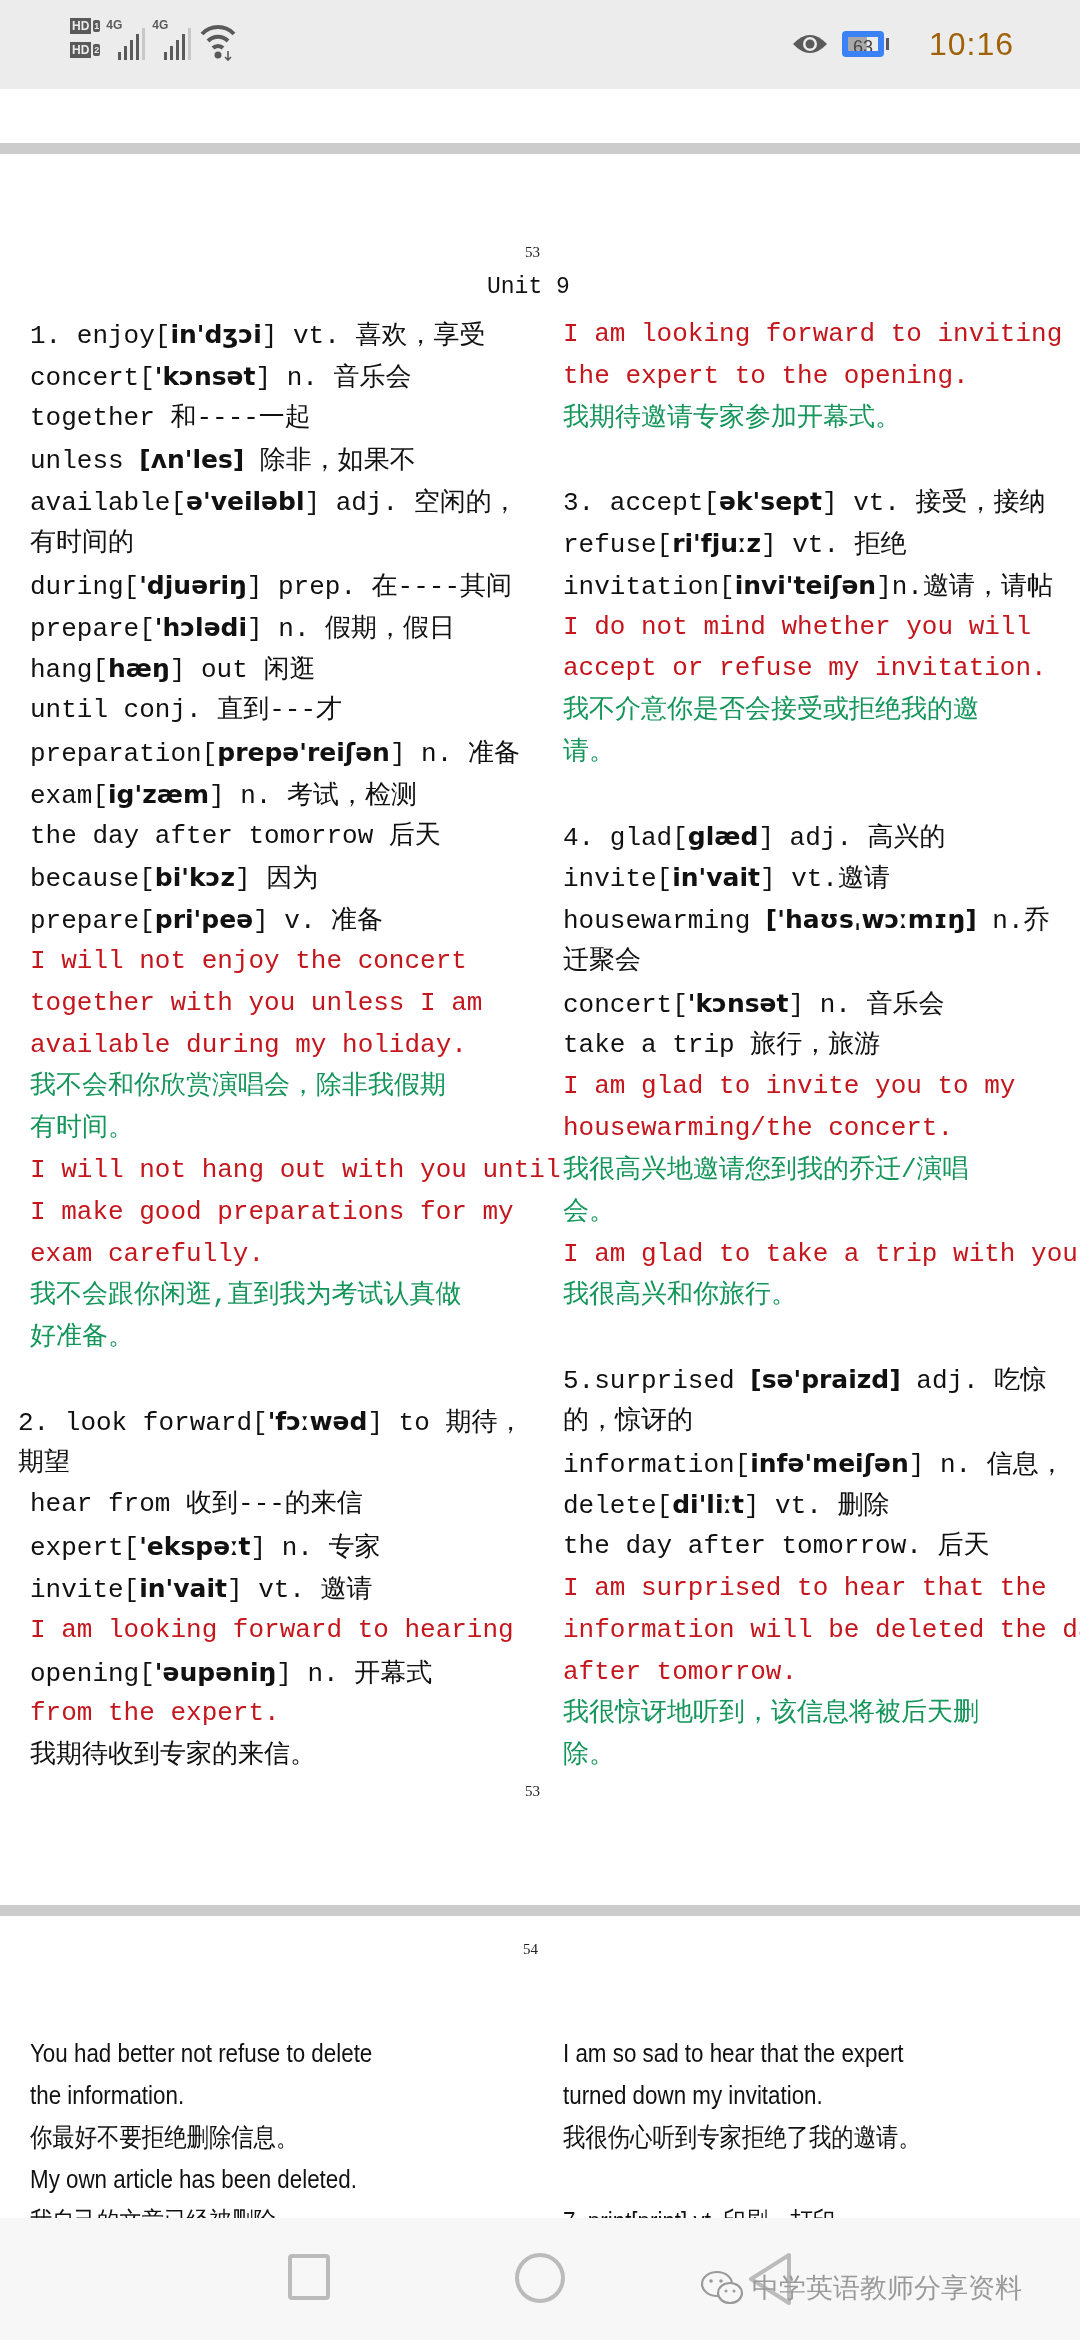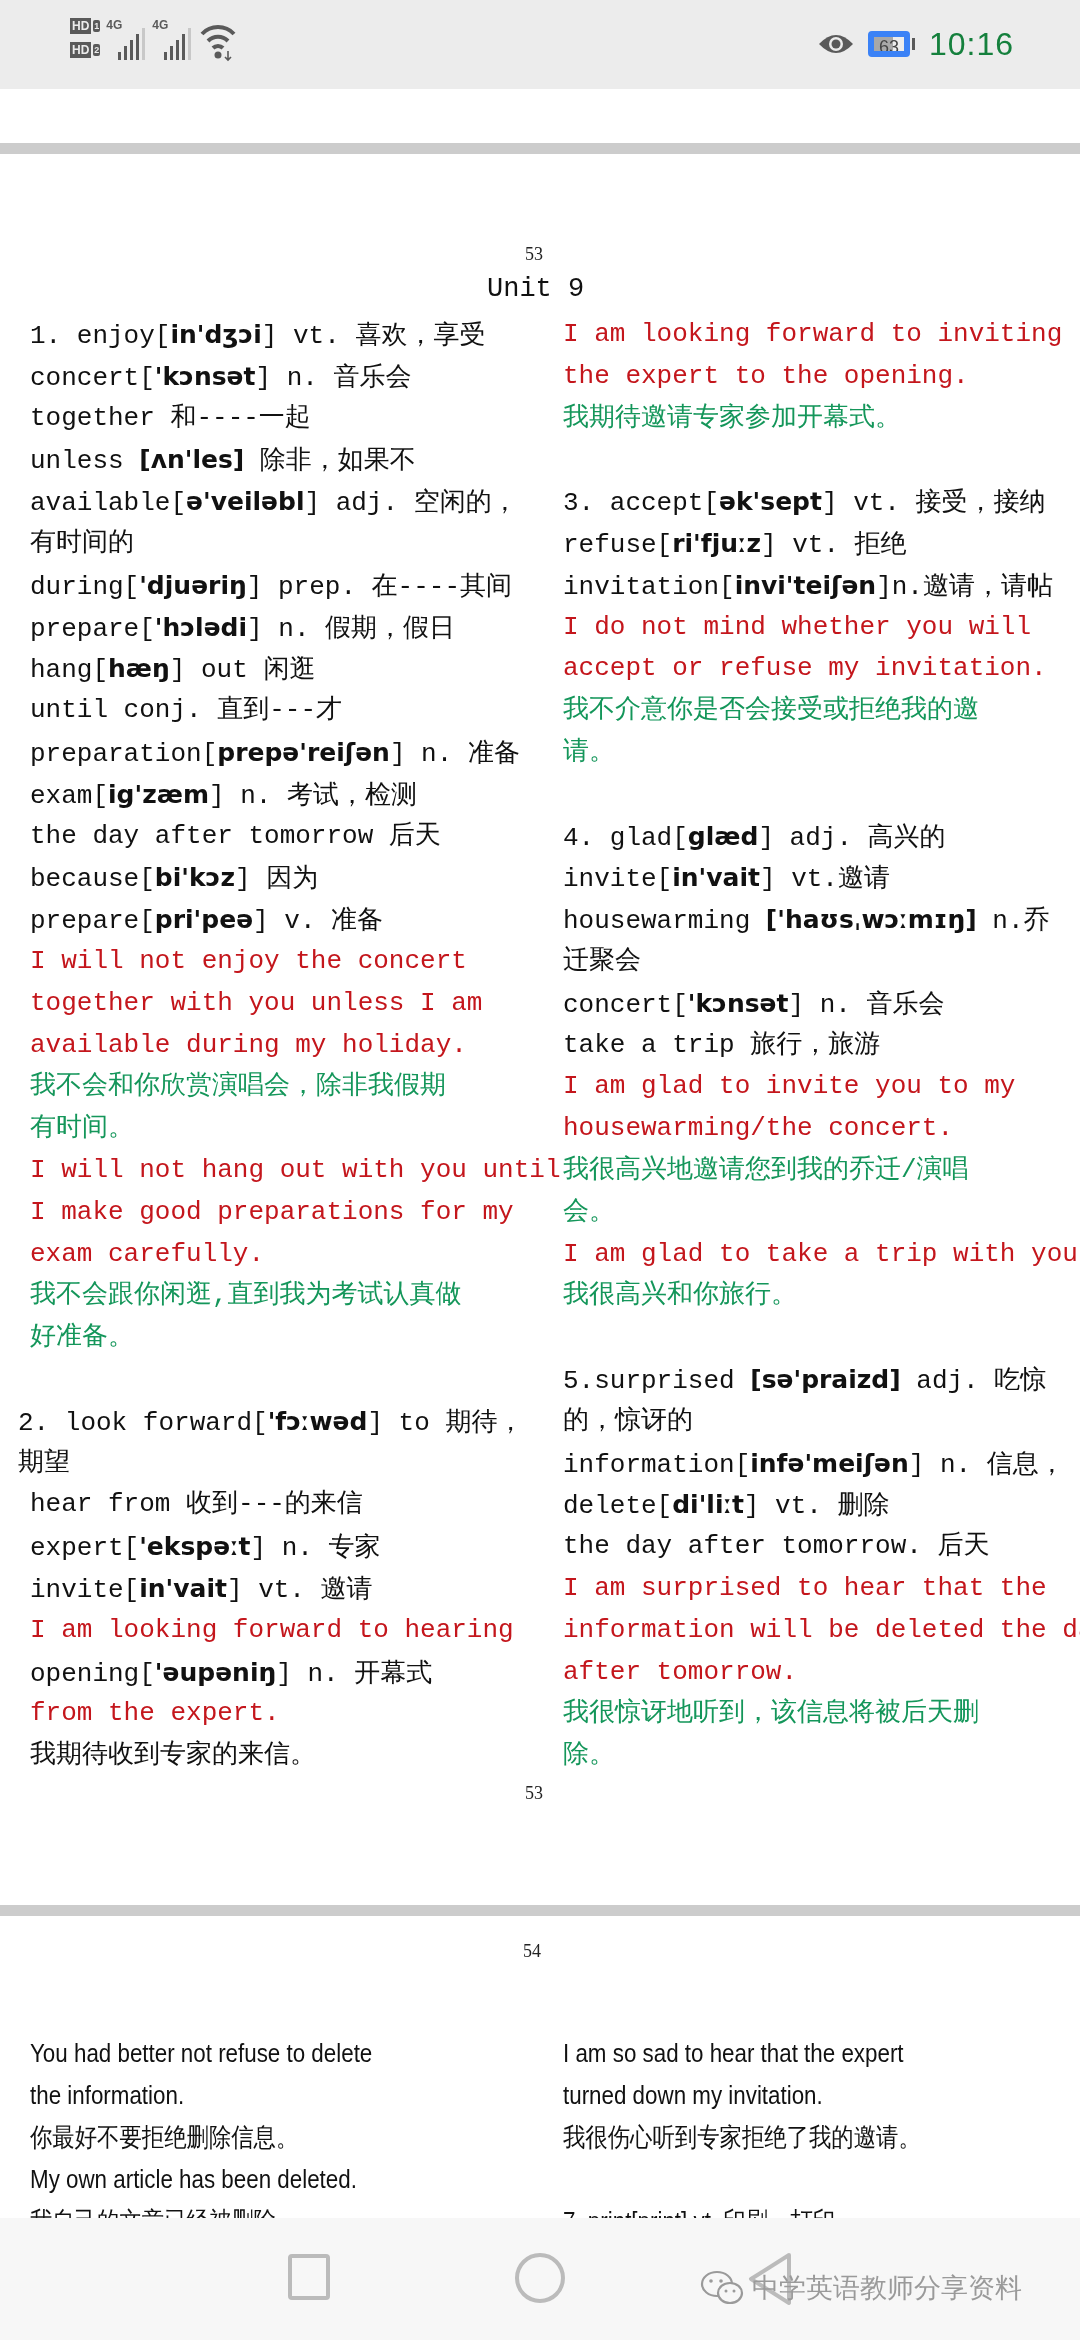--- a/index.html
+++ b/index.html
@@ -23,26 +23,26 @@
   .sig .bars i { display: block; width: 3px; background: #5a5a5a; }
   .sig .bars i.off { background: #c8c8c8; }
   .wifi { width: 40px; height: 44px; position: relative; }
   .sb-right { position: absolute; right: 66px; top: 22px; height: 44px; display: flex; align-items: center; gap: 14px; }
   .eye { width: 36px; height: 24px; }
   .battery { display: flex; align-items: center; }
   .bat-body { width: 42px; height: 26px; border: 6px solid #3b82f6; border-radius: 4px; position: relative; box-sizing: border-box; overflow: hidden; }
   .bat-fill { position: absolute; left: 0; top: 0; bottom: 0; width: 63%; background: #a8a8a8; }
   .bat-text { position: absolute; inset: 0; text-align: center; font: 18px "Liberation Sans", sans-serif; color: #444; line-height: 20px; }
   .bat-tip { width: 3px; height: 12px; background: #5a5a5a; margin-left: 2px; }
-  .clock { font: 32px "Liberation Sans", sans-serif; color: #15803d; letter-spacing: 1px; }
+  .clock { font: 32px "Liberation Sans", sans-serif; color: #a16207; letter-spacing: 1px; margin-left: 26px; }
 
   .page-sep { position: absolute; left: 0; width: 1080px; height: 11px; background: #cccccc; }
 
-  .page-num-small { position: absolute; font-family: "Liberation Serif", serif; font-size: 18px; color: #222; }
-  .unit-title { position: absolute; left: 487px; top: 274px; font-size: 27px; color: #111; }
+  .page-num-small { position: absolute; font-family: "Liberation Serif", serif; font-size: 15px; color: #222; }
+  .unit-title { position: absolute; left: 487px; top: 274px; font-size: 23px; color: #111; }
   .col { position: absolute; font-size: 26px; line-height: 41.8px; color: #111; white-space: nowrap; }
   .col .ln { height: 41.8px; }
   .ipa { font-family: "DejaVu Sans", sans-serif; font-weight: bold; font-size: 25px; }
   .red { color: #c4161c; }
   .green { color: #14965a; }
   .p2 { position: absolute; font-family: "Liberation Sans", sans-serif; font-size: 26px; line-height: 42px; color: #111; white-space: nowrap; transform: scaleX(0.86); transform-origin: left top; }
   .p2 .ln { height: 42px; }
 
   .navbar { position: absolute; left: 0; top: 2218px; width: 1080px; height: 122px; background: #f7f7f7; }
   .nav-btn { position: absolute; top: 33px; }

